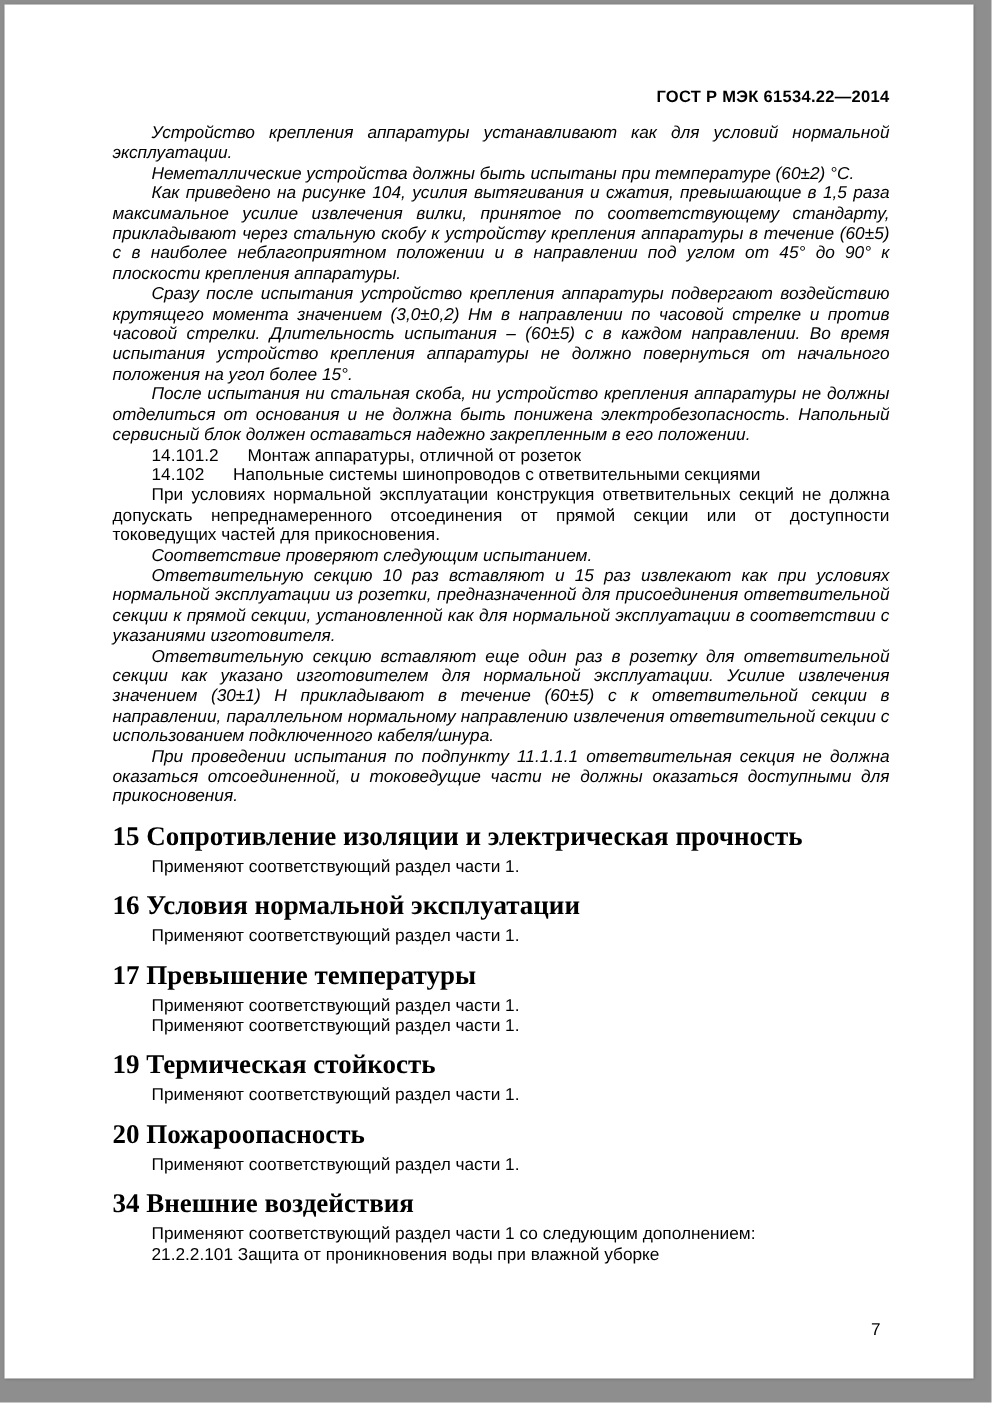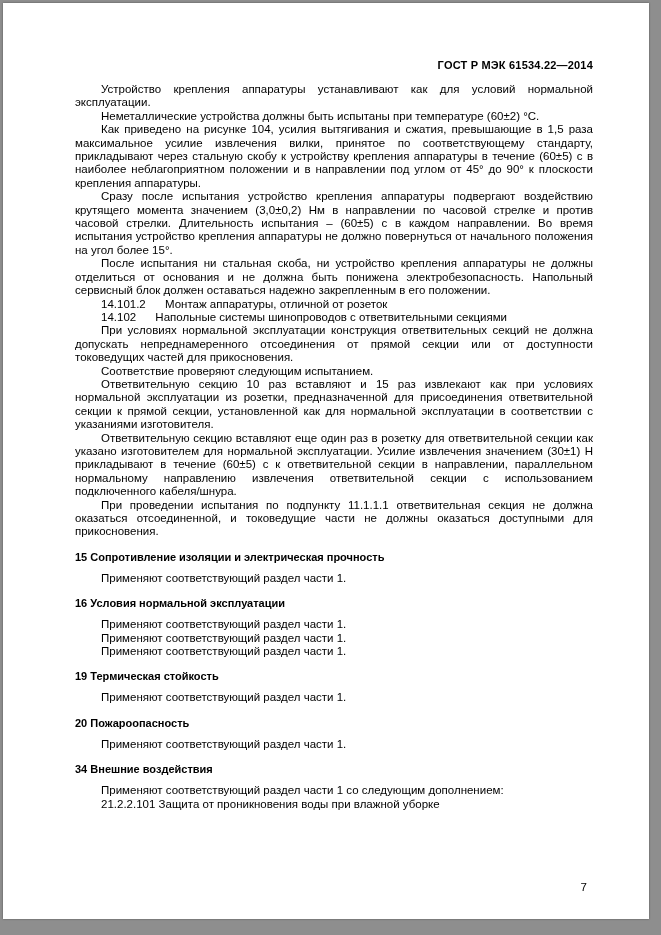--- a/index.html
+++ b/index.html
@@ -18,27 +18,28 @@
   .doc-header {
     position: absolute; top: 56px; left: 72px; right: 56px;
     text-align: right; font-weight: bold; font-size: 11px;
     letter-spacing: 0.2px;
   }
   .doc-body {
     position: absolute; top: 80px; left: 72px; right: 56px;
     font-size: 11.5px; line-height: 13.4px; text-align: justify;
   }
   .blk { margin: 0; text-indent: 26px; font-weight: normal; }
-  .blk.italic { }
+  .blk.italic { font-style: italic; }
   .blk.regular { font-style: normal; }
   .blk.heading {
     font-weight: bold; font-style: normal;
-    font-size: 11px; line-height: 15px;
+    font-size: 18px; line-height: 15px;
     text-indent: 0; text-align: left;
     margin: 11px 0 7px 0;
+    font-family: Liberation Serif, serif;
   }
   .page-number {
     position: absolute; right: 62px; bottom: 26px;
     font-size: 11.5px;
   }
 </style>
 </head>
 <body>
 
 <div class="page">
@@ -53,20 +54,21 @@
       <p class="blk regular">14.102&nbsp;&nbsp;&nbsp;&nbsp;&nbsp;&nbsp;Напольные системы шинопроводов с ответвительными секциями</p>
       <p class="blk regular">При условиях нормальной эксплуатации конструкция ответвительных секций не должна допускать непреднамеренного отсоединения от прямой секции или от доступности токоведущих частей для прикосновения.</p>
       <p class="blk italic">Соответствие проверяют следующим испытанием.</p>
       <p class="blk italic">Ответвительную секцию 10 раз вставляют и 15 раз извлекают как при условиях нормальной эксплуатации из розетки, предназначенной для присоединения ответвительной секции к прямой секции, установленной как для нормальной эксплуатации в соответствии с указаниями изготовителя.</p>
       <p class="blk italic">Ответвительную секцию вставляют еще один раз в розетку для ответвительной секции как указано изготовителем для нормальной эксплуатации. Усилие извлечения значением (30±1) Н прикладывают в течение (60±5) с к ответвительной секции в направлении, параллельном нормальному направлению извлечения ответвительной секции с использованием подключенного кабеля/шнура.</p>
       <p class="blk italic">При проведении испытания по подпункту 11.1.1.1 ответвительная секция не должна оказаться отсоединенной, и токоведущие части не должны оказаться доступными для прикосновения.</p>
       <h2 class="blk heading">15 Сопротивление изоляции и электрическая прочность</h2>
       <p class="blk regular">Применяют соответствующий раздел части 1.</p>
       <h2 class="blk heading">16 Условия нормальной эксплуатации</h2>
       <p class="blk regular">Применяют соответствующий раздел части 1.</p>
+      <h2 class="blk heading">17 Превышение температуры</h2>
       <p class="blk regular">Применяют соответствующий раздел части 1.</p>
       <p class="blk regular">Применяют соответствующий раздел части 1.</p>
       <h2 class="blk heading">19 Термическая стойкость</h2>
       <p class="blk regular">Применяют соответствующий раздел части 1.</p>
       <h2 class="blk heading">20 Пожароопасность</h2>
       <p class="blk regular">Применяют соответствующий раздел части 1.</p>
       <h2 class="blk heading">34 Внешние воздействия</h2>
       <p class="blk regular">Применяют соответствующий раздел части 1 со следующим дополнением:</p>
       <p class="blk regular">21.2.2.101 Защита от проникновения воды при влажной уборке</p>
     </div>

